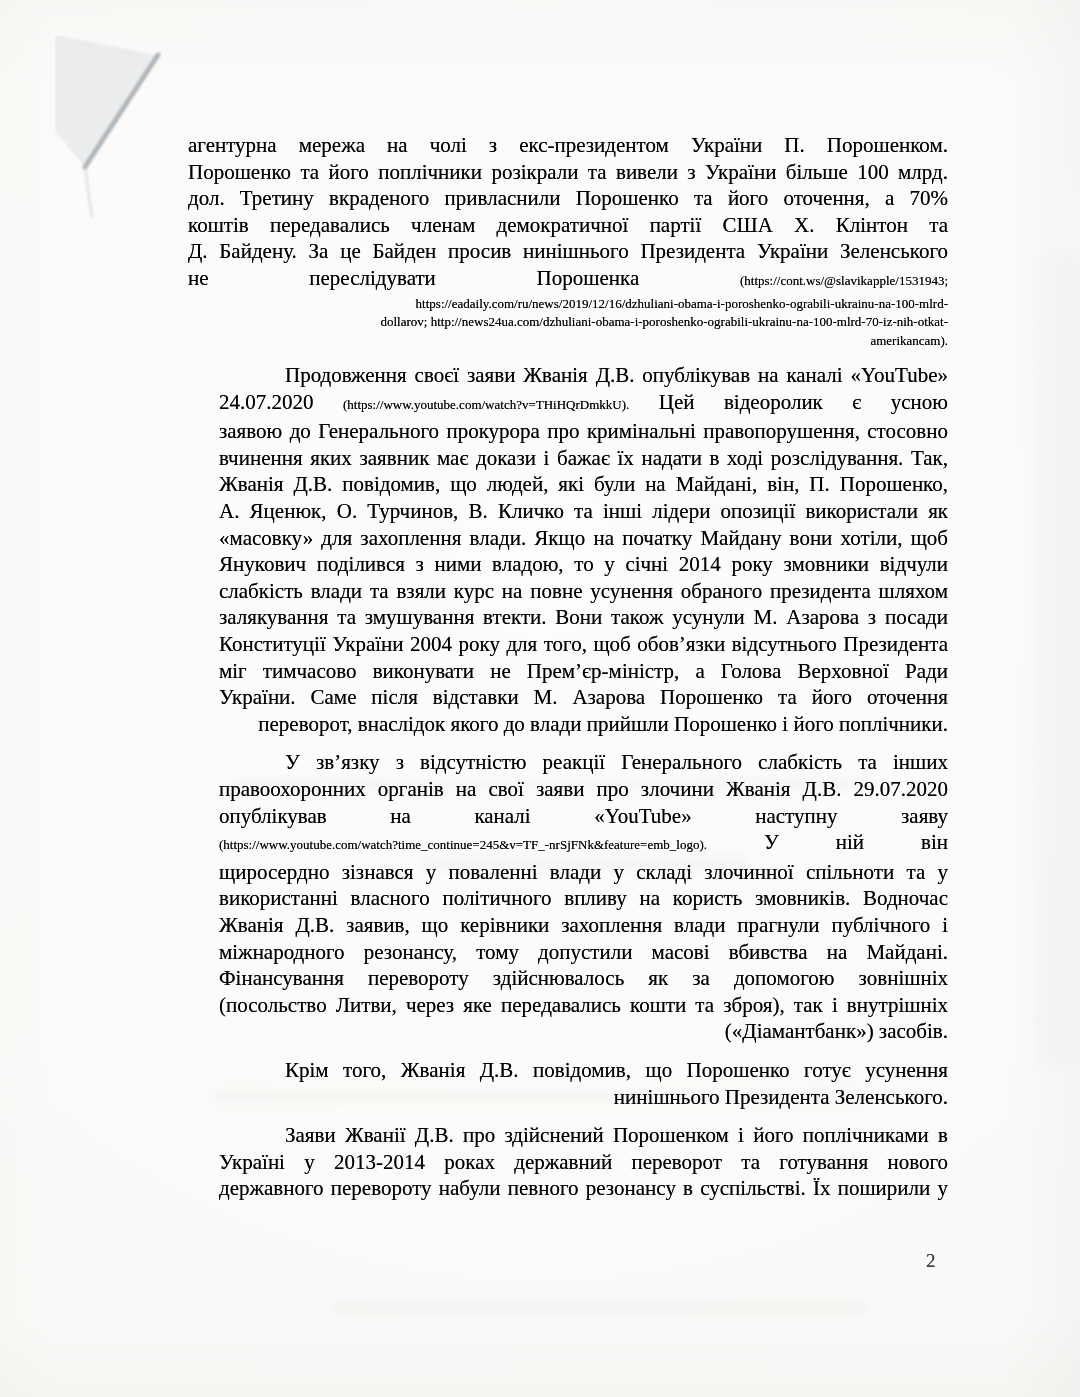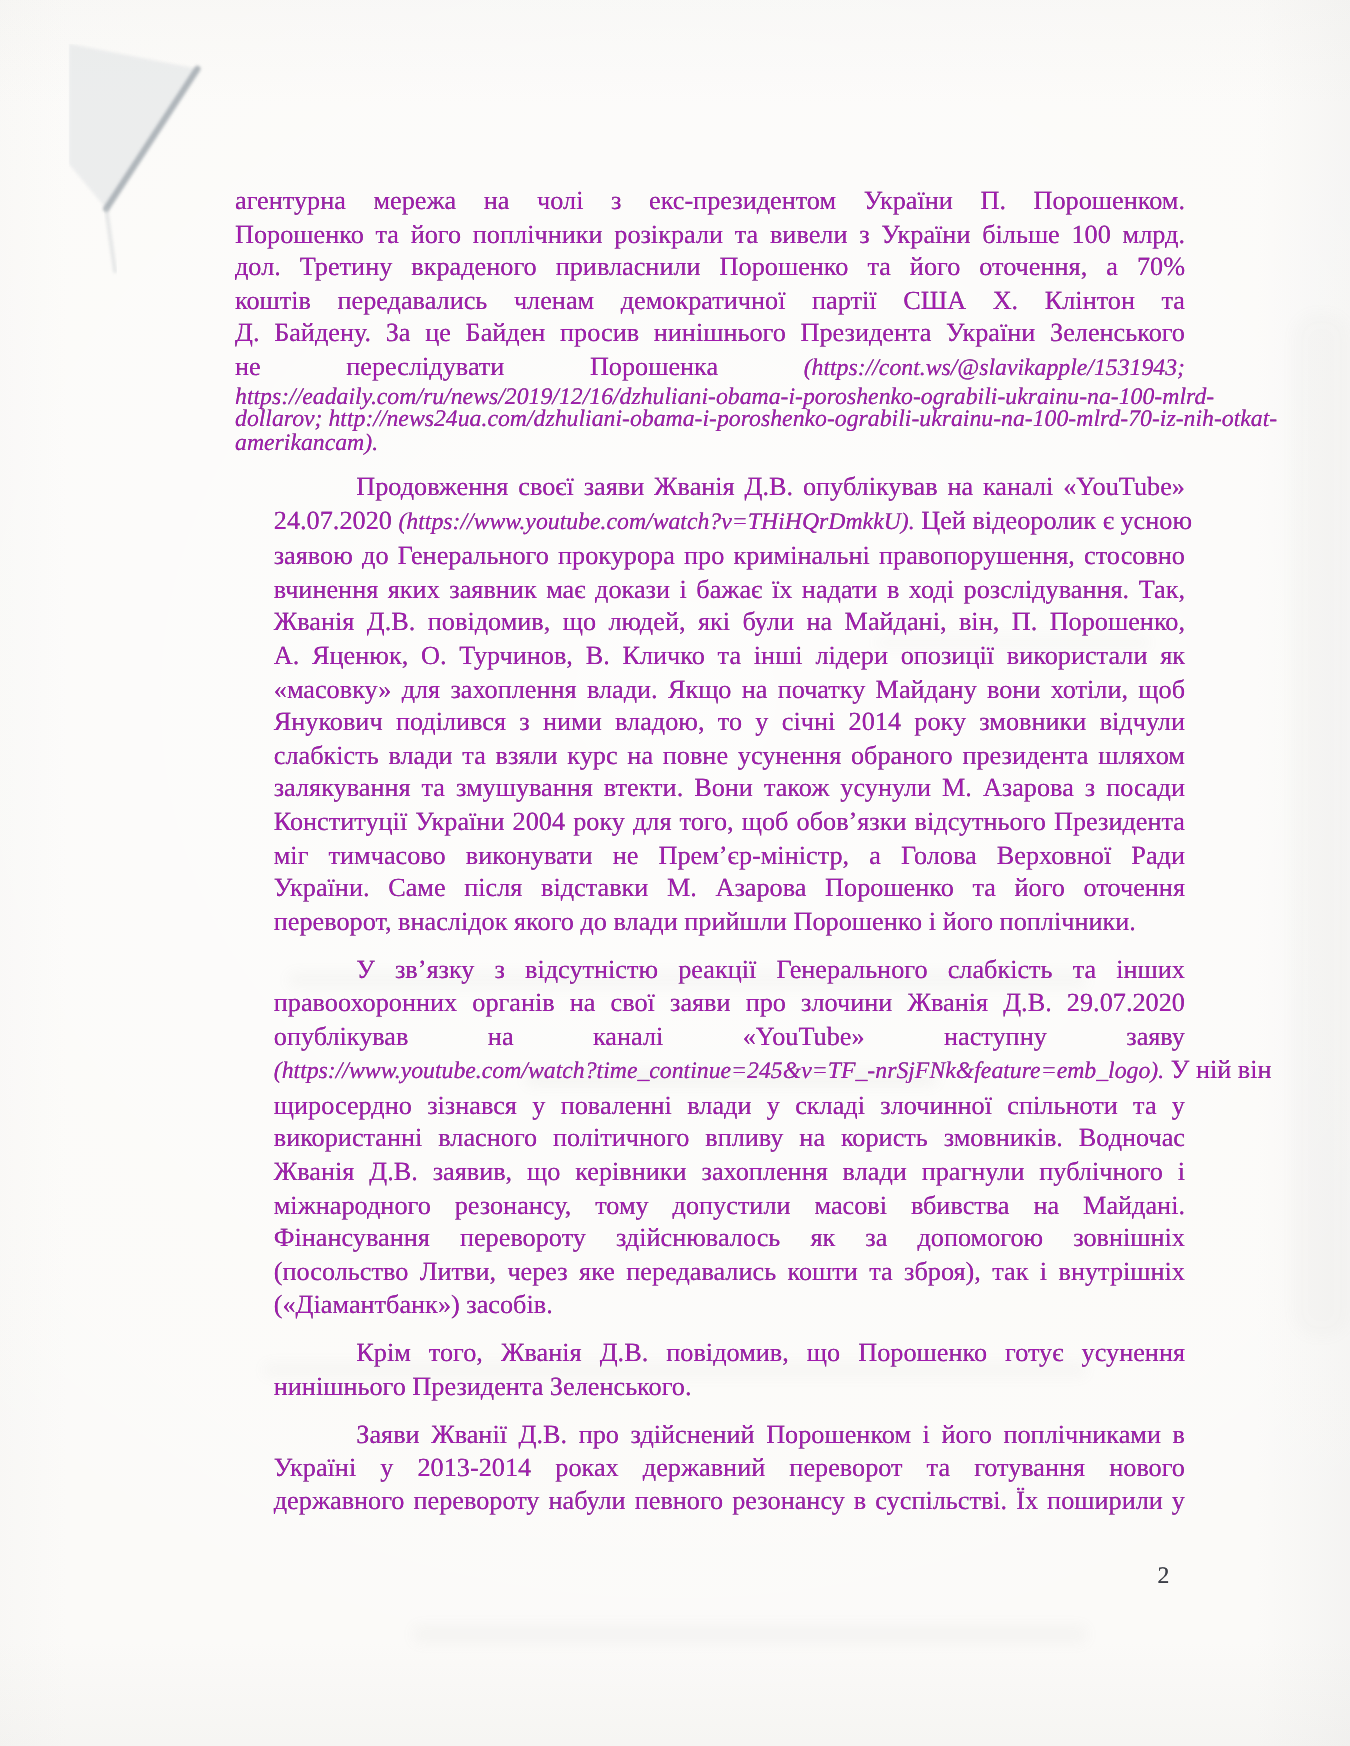--- a/index.html
+++ b/index.html
@@ -9,32 +9,32 @@
     font-family:"Liberation Serif","DejaVu Serif",serif;
   }
   .paper-texture{
     position:absolute;inset:0;pointer-events:none;
     background:
       radial-gradient(ellipse 120% 90% at 50% 40%, rgba(255,255,255,.55), rgba(255,255,255,0) 70%),
       linear-gradient(180deg, rgba(222,222,218,.12) 0%, rgba(255,255,255,0) 6%, rgba(255,255,255,0) 94%, rgba(214,214,210,.14) 100%),
       linear-gradient(90deg, rgba(224,224,220,.10) 0%, rgba(255,255,255,0) 5%, rgba(255,255,255,0) 93%, rgba(210,212,212,.16) 100%);
   }
   .doc{
-    position:absolute;left:188px;top:147px;width:760px;
-    color:#a21caf;
+    position:absolute;left:188px;top:132px;width:760px;
+    color:#000000;
     font-size:21px;line-height:26.6px;
     text-shadow:0 0 .45px rgba(58,60,68,.85);
   }
   .para{margin:0;}
   .para + .para{margin-top:12px;margin-left:31px;}
   .line{white-space:nowrap;}
   .line.just{text-align:justify;text-align-last:justify;}
-  .line.left{text-align:left;}
+  .line.left{text-align:right;}
   .line.first{padding-left:66px;}
-  .small, .line.small-line{font-size:19px;font-style:italic;}
+  .small, .line.small-line{font-size:13px;}
   .line.small-line{line-height:18.5px;}
   .page-number{
     position:absolute;left:926px;top:1250px;
     font-size:19px;color:#3e4049;
     text-shadow:0 0 .4px rgba(62,64,73,.8);
   }
   .fold{position:absolute;left:55px;top:35px;width:130px;height:200px;pointer-events:none;}
   .smudge{
     position:absolute;pointer-events:none;border-radius:6px;
     background:#9a9a96;filter:blur(5px);

